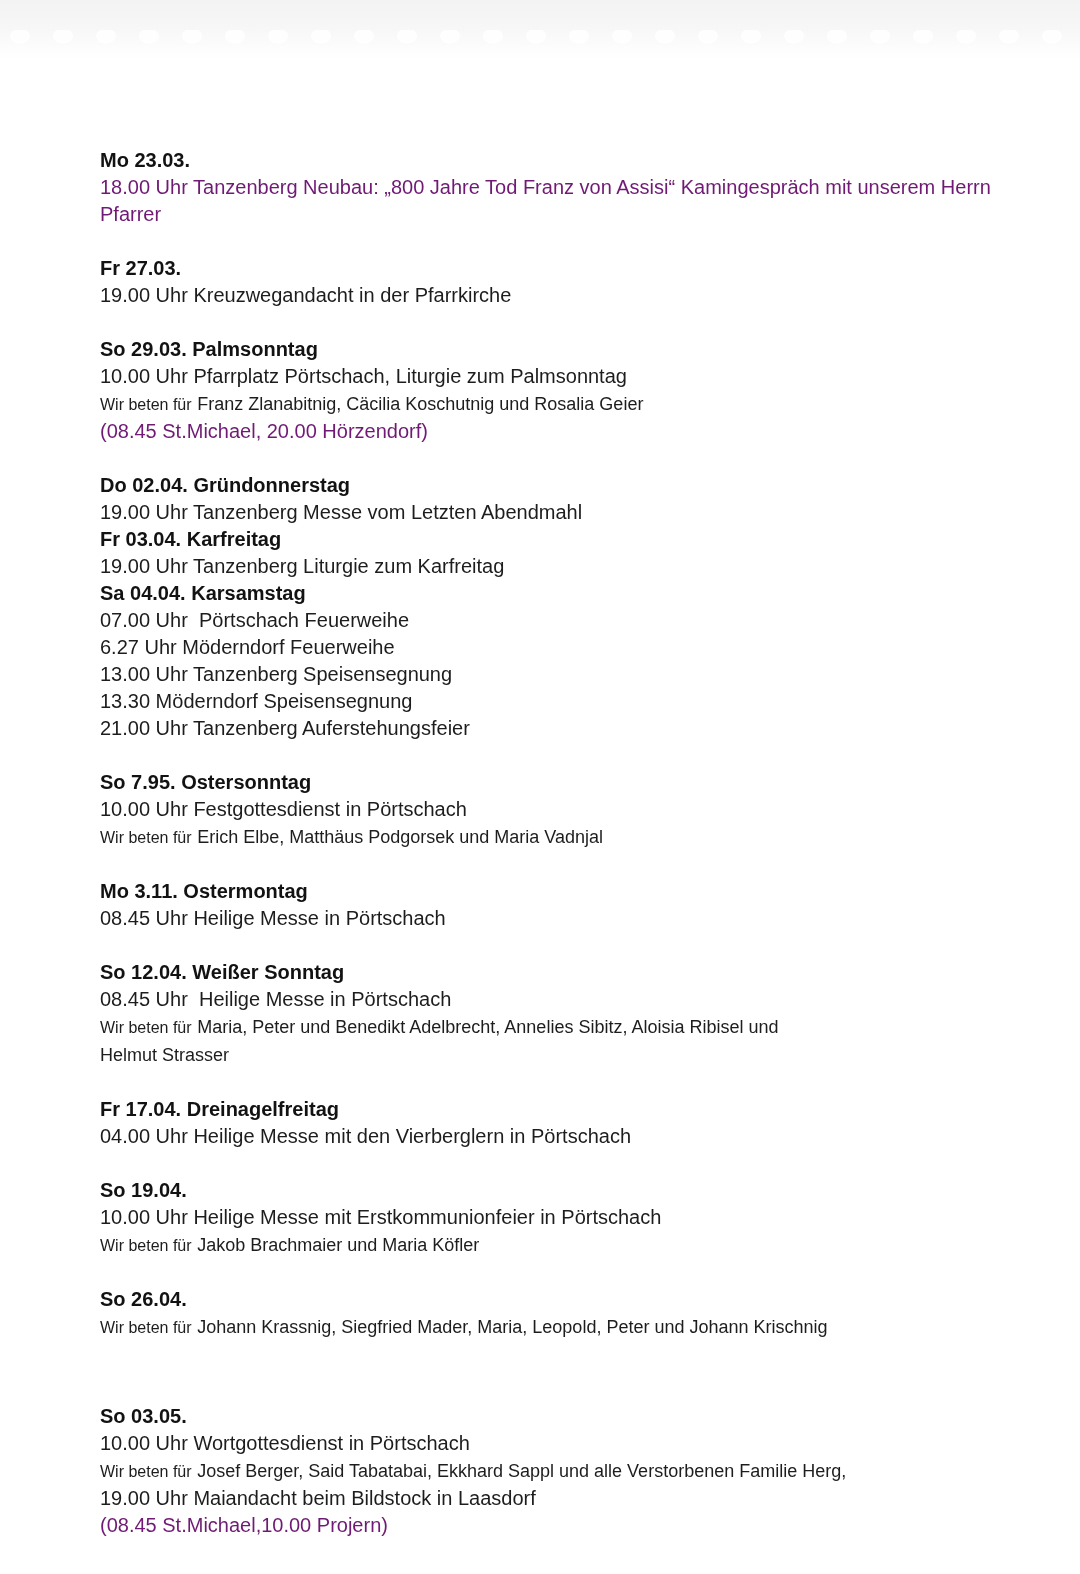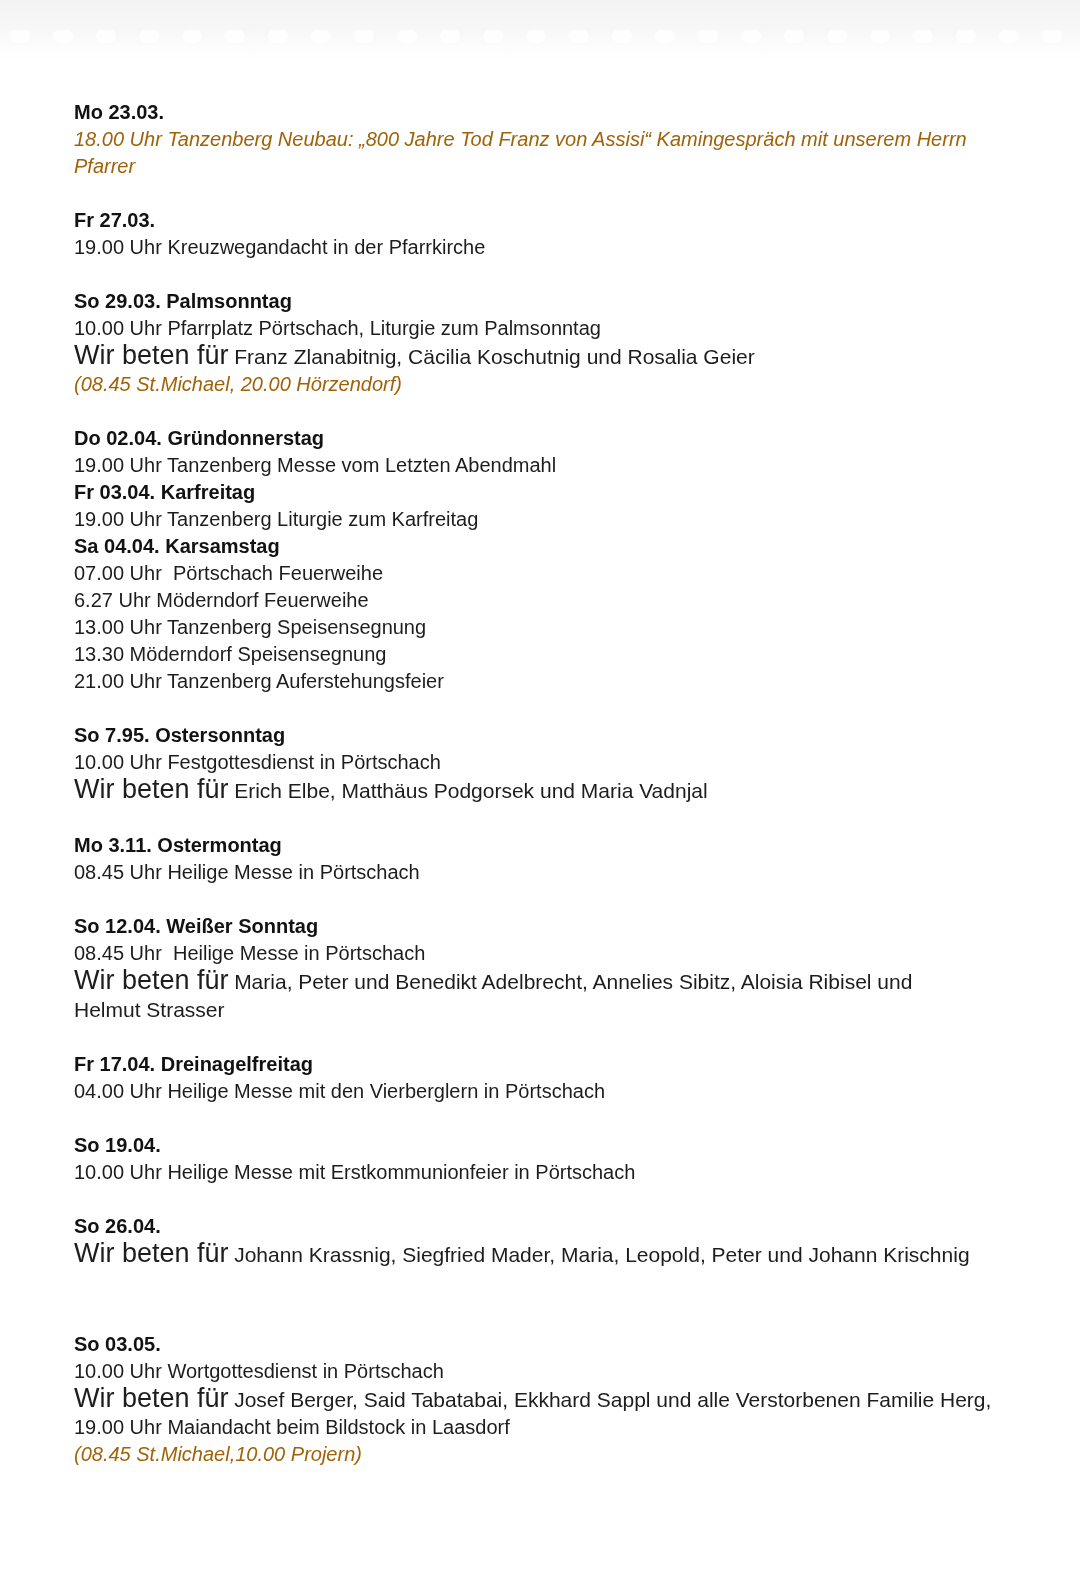--- a/index.html
+++ b/index.html
@@ -17,35 +17,36 @@
     background:linear-gradient(180deg,#f3f3f4 0%,#f7f7f8 45%,#fdfdfd 80%,#ffffff 100%);
   }
   .scan-artifact-top::after{
     content:"";position:absolute;left:0;right:0;bottom:6px;height:26px;
     background-image:radial-gradient(ellipse 17px 13px at 20px 6px,#ffffff 55%,rgba(255,255,255,0) 62%);
     background-size:43px 26px;background-repeat:repeat-x;
     opacity:.9;
   }
   .schedule{
     position:relative;
-    padding:99px 6px 0 74px;
+    padding:99px 6px 0 100px;
+    margin-top:48px;
   }
   .block{margin:0 0 27px 0;}
   .block.big-gap{margin-top:62px;}
   .line{
     margin:0;
     font-size:20px;
     line-height:27px;
     white-space:pre-wrap;
     letter-spacing:0;
   }
   .heading{font-weight:bold;color:#121212;}
-  .italic{font-style:italic;color:#a16207;}
-  .prayer-prefix{font-size:27px;}
-  .prayer-names{font-size:21px;}
+  .italic{color:#701a75;}
+  .prayer-prefix{font-size:16px;}
+  .prayer-names{font-size:18px;}
 </style>
 </head>
 <body>
 
 <main>
   <div class="scan-artifact-top"></div>
   <section class="schedule" id="schedule">
       <div class="block">
         <p class="line heading">Mo 23.03.</p>
         <p class="line italic">18.00 Uhr Tanzenberg Neubau: „800 Jahre Tod Franz von Assisi“ Kamingespräch mit unserem Herrn
@@ -88,20 +89,21 @@
         <p class="line prayer"><span class="prayer-prefix">Wir beten für</span> <span class="prayer-names">Maria, Peter und Benedikt Adelbrecht, Annelies Sibitz, Aloisia Ribisel und
 Helmut Strasser</span></p>
       </div>
       <div class="block">
         <p class="line heading">Fr 17.04. Dreinagelfreitag</p>
         <p class="line event">04.00 Uhr Heilige Messe mit den Vierberglern in Pörtschach</p>
       </div>
       <div class="block">
         <p class="line heading">So 19.04.</p>
         <p class="line event">10.00 Uhr Heilige Messe mit Erstkommunionfeier in Pörtschach</p>
+        <p class="line prayer"><span class="prayer-prefix">Wir beten für</span> <span class="prayer-names">Jakob Brachmaier und Maria Köfler</span></p>
       </div>
       <div class="block">
         <p class="line heading">So 26.04.</p>
         <p class="line prayer"><span class="prayer-prefix">Wir beten für</span> <span class="prayer-names">Johann Krassnig, Siegfried Mader, Maria, Leopold, Peter und Johann Krischnig</span></p>
       </div>
       <div class="block big-gap">
         <p class="line heading">So 03.05.</p>
         <p class="line event">10.00 Uhr Wortgottesdienst in Pörtschach</p>
         <p class="line prayer"><span class="prayer-prefix">Wir beten für</span> <span class="prayer-names">Josef Berger, Said Tabatabai, Ekkhard Sappl und alle Verstorbenen Familie Herg,</span></p>
         <p class="line event">19.00 Uhr Maiandacht beim Bildstock in Laasdorf</p>

